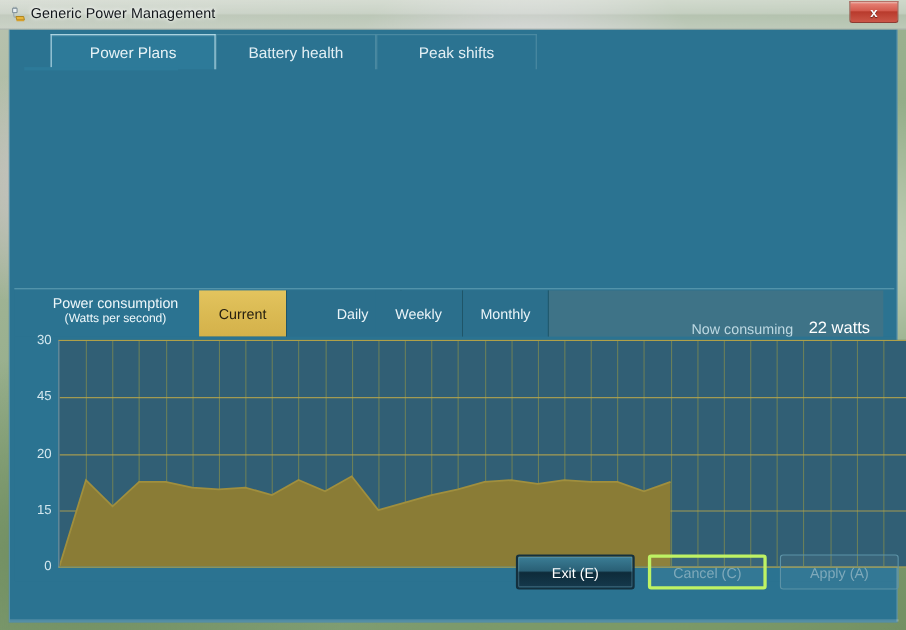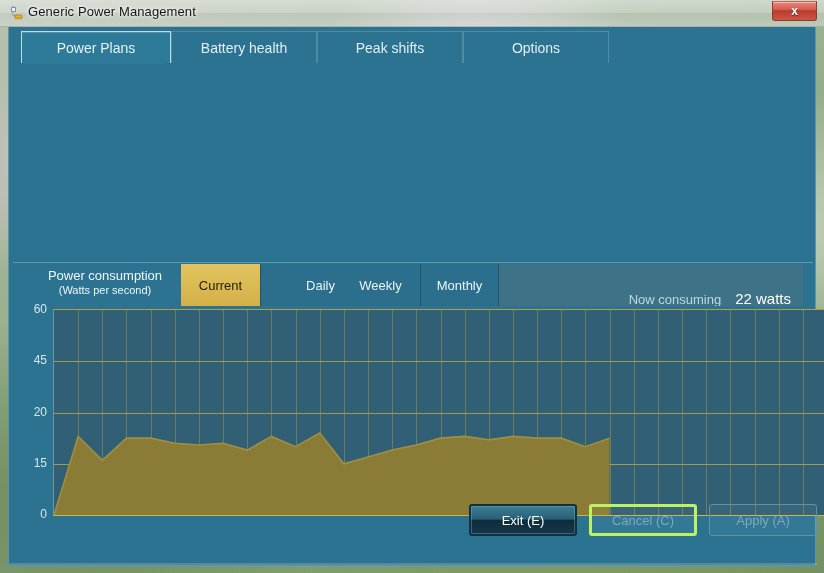--- a/index.html
+++ b/index.html
@@ -85,20 +85,21 @@
   }
   .tab {
     position: absolute; top: 0; height: 32px;
     border: 1px solid #6fa9bd;
     border-bottom: none;
     background: #2b7391;
     color: #e6f2f6;
     font-size: 14px;
     display: flex; align-items: center; justify-content: center;
     cursor: pointer;
+    margin-left: 25px;
   }
   .tab.inactive { border-color: #4e8ca3; color: #e2eff4; }
   .tab.active {
     background: #2d7a99;
     border-color: #b9dde8;
     z-index: 3;
     box-shadow: inset 0 1px 0 rgba(255,255,255,0.18);
   }
   #tab-power-plans    { left: 8px;   width: 150px; }
   #tab-battery-health { left: 158px; width: 146px; }
@@ -307,23 +308,20 @@
     <div id="tabstrip">
       <div class="tab active" id="tab-power-plans">
           <span>Power Plans</span>
         </div>
       <div class="tab inactive" id="tab-battery-health">
           <span>Battery health</span>
         </div>
       <div class="tab inactive" id="tab-peak-shifts">
           <span>Peak shifts</span>
         </div>
-      <div class="tab inactive" id="tab-options">
-          <span>Options</span>
-        </div>
     </div>
 
     <div id="tab-merge"></div>
 
     <div id="consumption">
 
       <div id="consumption-header">
         <div id="consumption-title">
           <span class="t1">Power consumption</span>
           <span class="t2">(Watts per second)</span>
@@ -347,21 +345,21 @@
           <span id="now-consuming-value">22 watts</span>
         </div>
       </div>
 
       <div id="chart-area">
         <div id="chart-yaxis">
             <span class="ytick" style="top: 208px;">0</span>
             <span class="ytick" style="top: 156.75px;">15</span>
             <span class="ytick" style="top: 105.5px;">20</span>
             <span class="ytick" style="top: 54.25px;">45</span>
-            <span class="ytick" style="top: 3px;">60</span>
+            <span class="ytick" style="top: 3px;">30</span>
           </div>
         <div id="chart-frame-left"></div>
         <div id="chart-plot">
           <svg id="chart-svg" width="773" height="205" viewBox="0 0 773 205">
               <line x1="24.5" y1="0" x2="24.5" y2="205" stroke="#7d8a52" stroke-width="1" opacity="0.75"></line>
               <line x1="48.5" y1="0" x2="48.5" y2="205" stroke="#7d8a52" stroke-width="1" opacity="0.75"></line>
               <line x1="72.5" y1="0" x2="72.5" y2="205" stroke="#7d8a52" stroke-width="1" opacity="0.75"></line>
               <line x1="97.5" y1="0" x2="97.5" y2="205" stroke="#7d8a52" stroke-width="1" opacity="0.75"></line>
               <line x1="121.5" y1="0" x2="121.5" y2="205" stroke="#7d8a52" stroke-width="1" opacity="0.75"></line>
               <line x1="145.5" y1="0" x2="145.5" y2="205" stroke="#7d8a52" stroke-width="1" opacity="0.75"></line>

